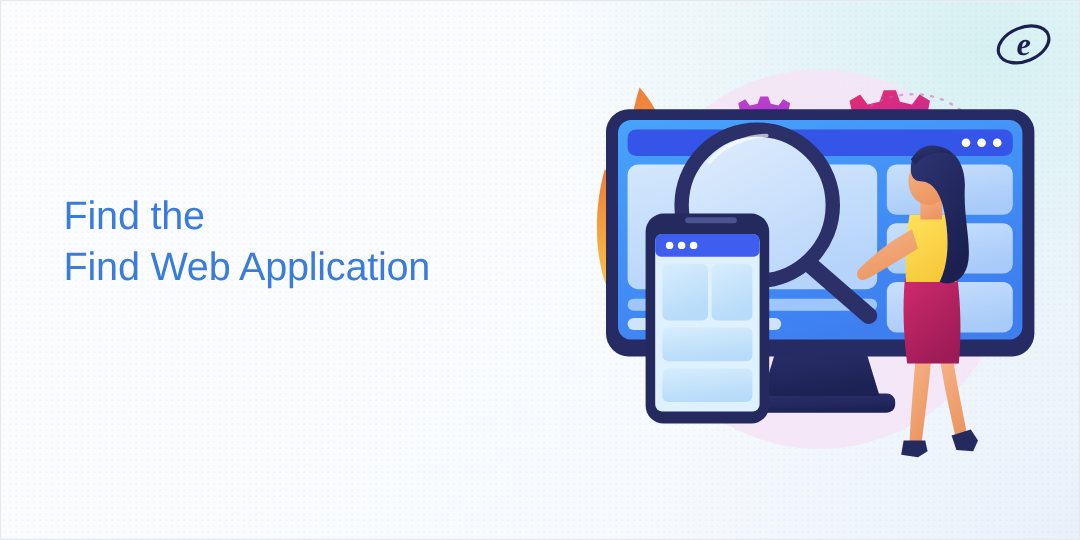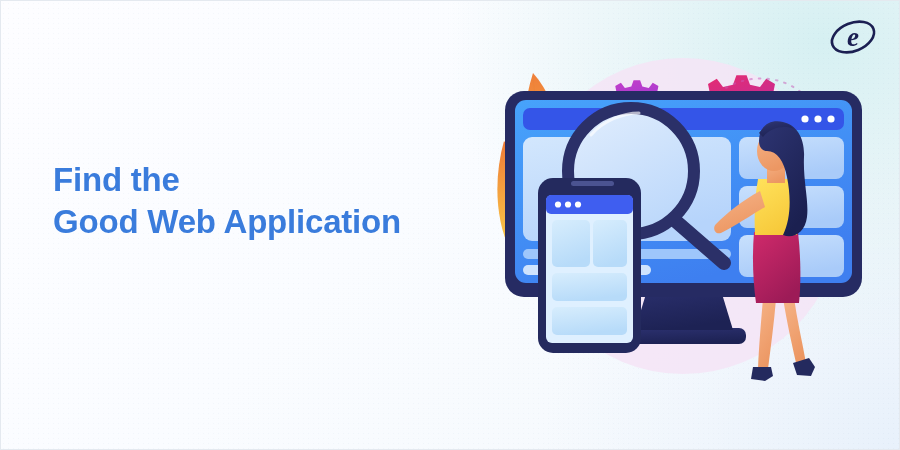--- a/index.html
+++ b/index.html
@@ -35,21 +35,21 @@
   
   #headline {
     position: absolute;
     left: 52px;
     top: 158px;
     width: 420px;
     z-index: 40;
   }
   #headline .line {
     font-size: 33px;
-    font-weight: bold;
+    font-weight: normal;
     line-height: 42px;
     color: #3A7CDC;
     letter-spacing: -0.2px;
     white-space: nowrap;
     text-shadow: 0 0 3px rgba(255,255,255,0.95);
   }
 
   
   #logo {
     position: absolute;
@@ -233,21 +233,21 @@
         <ellipse cx="303" cy="150" rx="17" ry="20" fill="url(#skinG)"></ellipse>
 
         <path d="M288 140 C 288 124, 300 118, 312 121 C 326 124, 334 138, 333 156 C 332 180, 338 200, 336 216 C 334 232, 322 238, 312 234 C 320 218, 320 196, 316 176 C 313 160, 306 150, 296 150 C 291 150, 288 146, 288 140 Z" fill="url(#hairG)"></path>
         <path d="M288 132 C 296 120, 314 118, 323 128 C 314 124, 300 126, 292 136 Z" fill="url(#hairG)"></path>
       </g>
     </svg>
   </div>
 
   <div id="headline">
     <div class="line">Find the</div>
-    <div class="line">Good Web Application</div>
+    <div class="line">Find Web Application</div>
   </div>
 
   <div id="logo">
     <svg width="56" height="52" viewBox="0 0 56 52" xmlns="http://www.w3.org/2000/svg">
       <ellipse cx="28" cy="26" rx="22" ry="14" fill="none" stroke="#1b1f52" stroke-width="2.6" transform="rotate(-22 28 26)"></ellipse>
       <text x="28" y="35" text-anchor="middle" font-family="'Liberation Serif', serif" font-size="27" font-style="italic" font-weight="bold" fill="#1b1f52">e</text>
     </svg>
   </div>
 
 </div>

